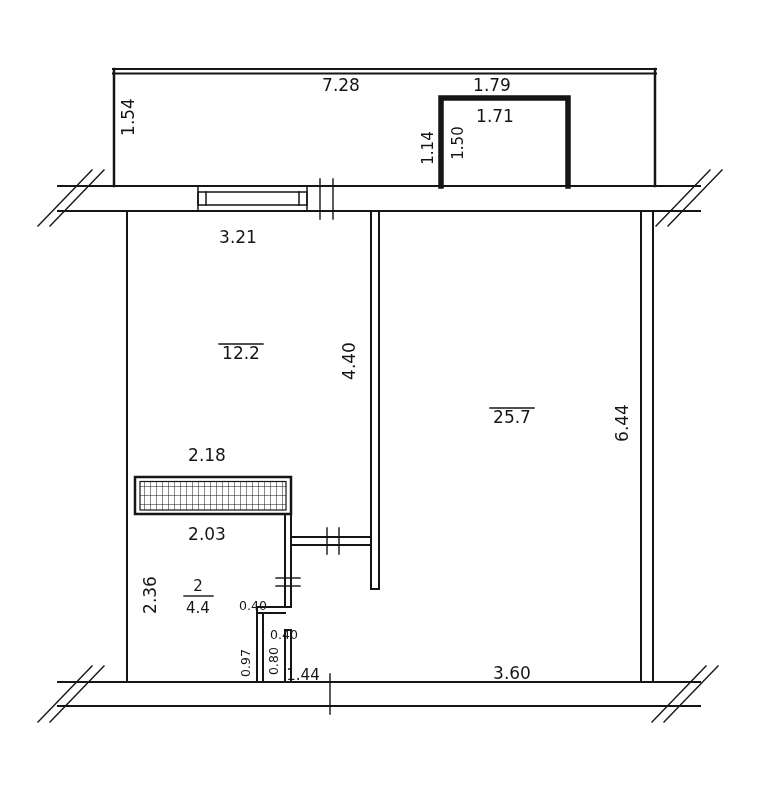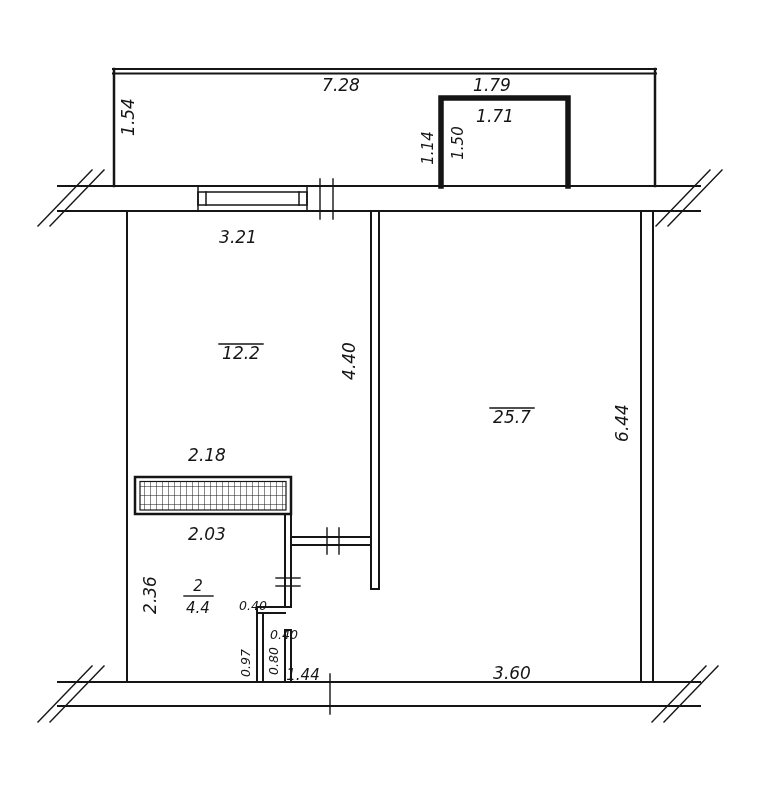--- a/index.html
+++ b/index.html
@@ -2,21 +2,20 @@
 <html><head>
 <meta charset="utf-8">
 <style>
   html,body{margin:0;padding:0;background:#ffffff;}
   .canvas{
     position:relative;
     width:765px;height:800px;
     background:#0f766e;
     font-family:"DejaVu Sans", sans-serif;
     overflow:hidden;
-    font-style:italic;
   }
   svg text{
     fill:#151515;
     font-family:"DejaVu Sans", sans-serif;
   }
   .dim-lg{font-size:17px;}
   .dim-md{font-size:15px;}
   .dim-sm{font-size:12.5px;}
 </style>
 </head>

